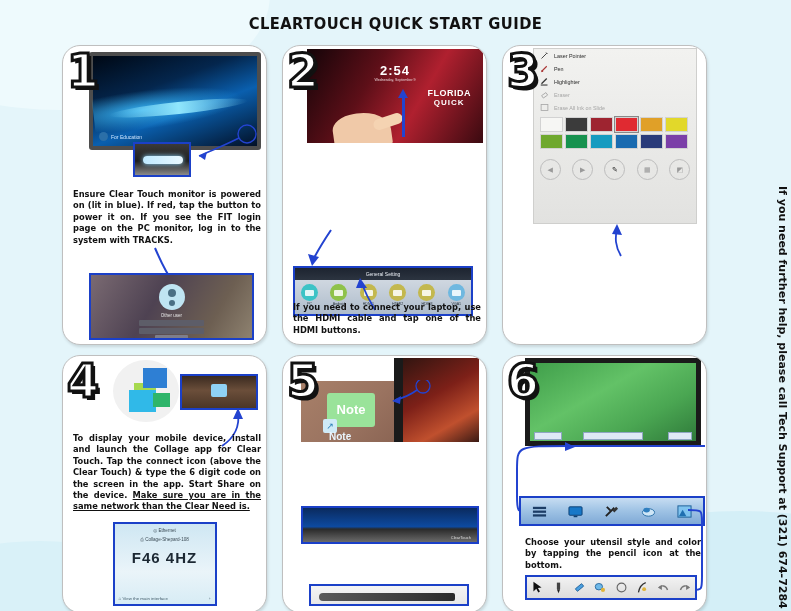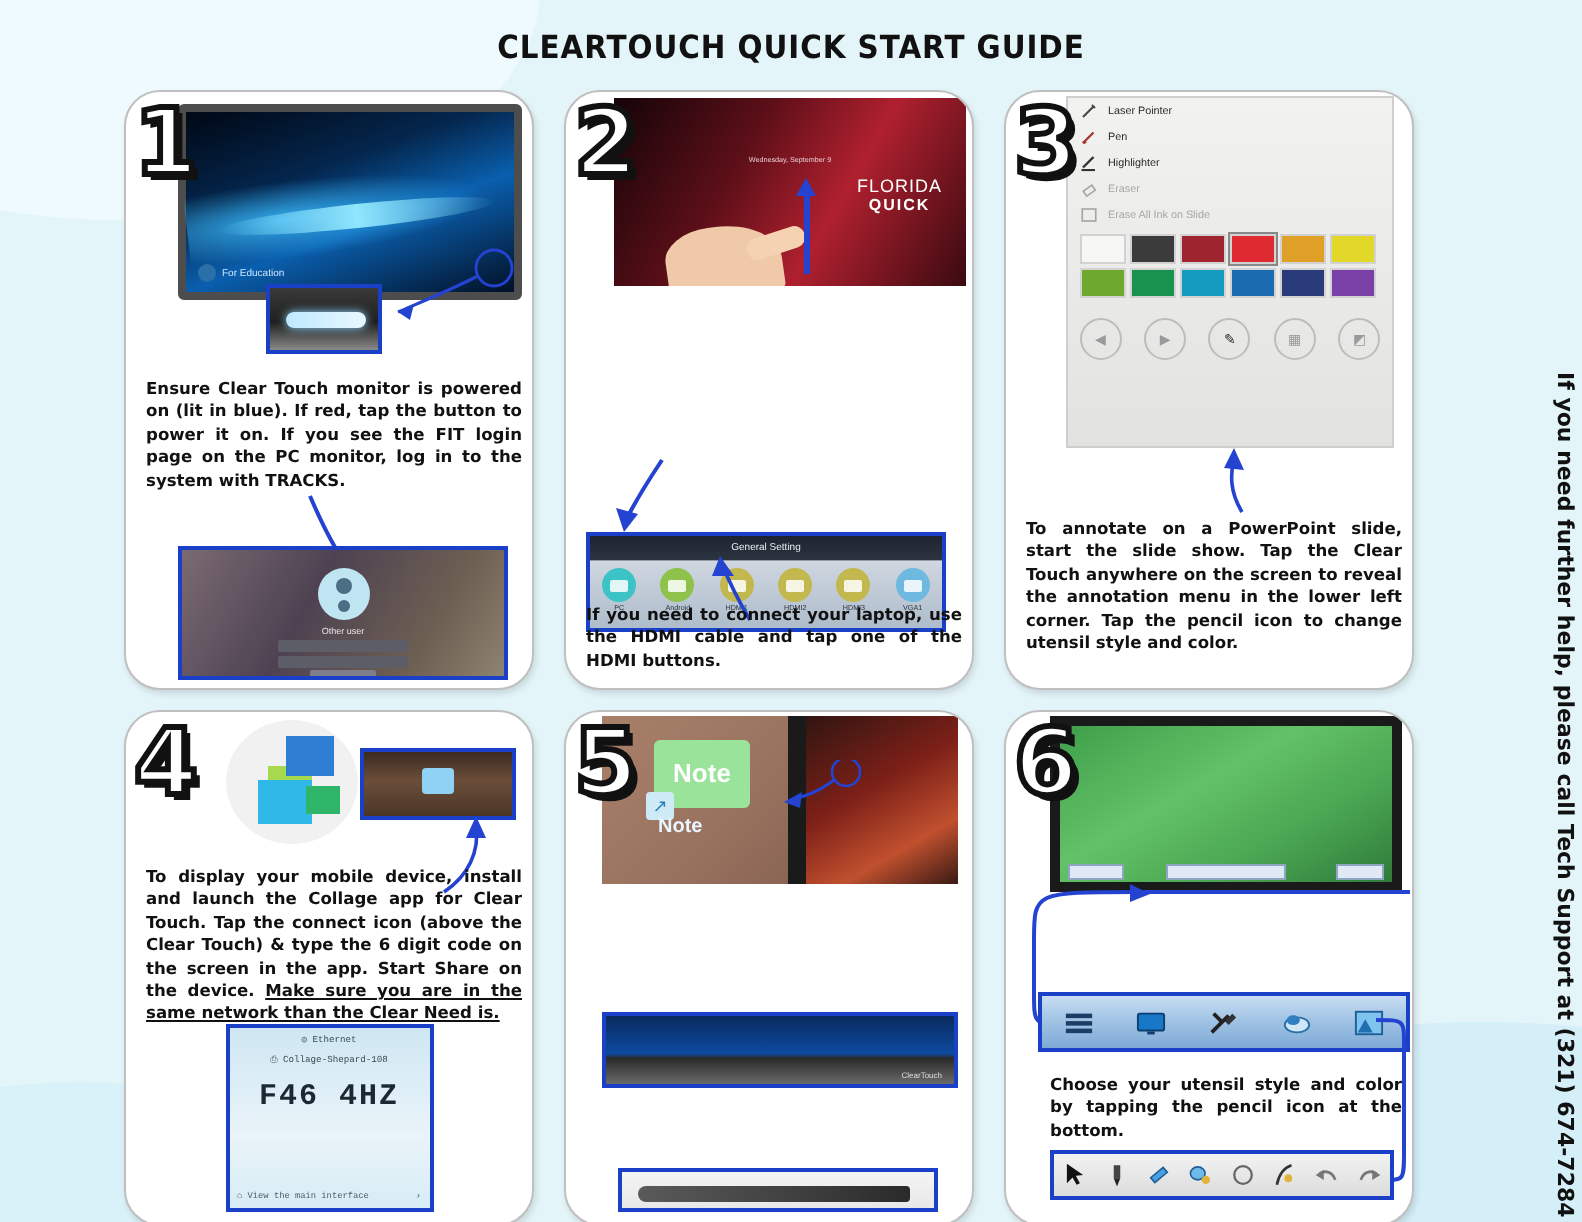--- a/index.html
+++ b/index.html
@@ -84,21 +84,21 @@
   .p1field{position:absolute;left:30%;width:40%;height:6px;background:#5d5d68;border-radius:1px;}
   .p1go{position:absolute;left:40%;width:20%;height:5px;background:#7e7e8a;border-radius:1px;top:60px;}
 
   
   .p2mon{position:absolute;left:24px;top:3px;width:176px;height:94px;
     background:linear-gradient(120deg,#140408 0%,#5d0f18 35%,#b0202f 62%,#3a0a10 100%);overflow:hidden;}
   .p2time{position:absolute;left:0;top:14px;width:100%;text-align:center;color:#fff;
     font-size:13px;font-weight:bold;letter-spacing:1px;}
   .p2date{position:absolute;left:0;top:29px;width:100%;text-align:center;color:#e7cfd4;font-size:3.6px;}
   .p2logo{position:absolute;right:12px;top:40px;color:#fff;text-align:center;line-height:9px;}
-  .p2logo .l1{font-size:9px;font-weight:normal;letter-spacing:.5px;}
+  .p2logo .l1{font-size:9px;font-weight:bold;letter-spacing:.5px;}
   .p2logo .l2{font-size:8px;font-weight:bold;letter-spacing:1px;}
   .p2hand{position:absolute;left:26px;bottom:-6px;width:58px;height:36px;
     background:#f0c9a8;border-radius:40% 55% 10% 25%;transform:rotate(-8deg);}
   .p2finger{position:absolute;left:66px;bottom:16px;width:30px;height:11px;background:#f5d3b2;
     border-radius:8px;transform:rotate(-18deg);}
   .p2arrow{position:absolute;left:95px;top:48px;width:3px;height:40px;background:#2343d0;}
   .p2arrow::before{content:"";position:absolute;left:-4px;top:-8px;border-left:5.5px solid transparent;
     border-right:5.5px solid transparent;border-bottom:9px solid #2343d0;}
   .p2set{position:absolute;left:10px;bottom:28px;width:180px;height:50px;
     background:linear-gradient(180deg,#1d2430,#2c3440 26%,#cfd7e0 27%,#aebccb);}
@@ -128,32 +128,31 @@
   .p4s1{position:absolute;left:21px;top:23px;width:22px;height:20px;background:#a6d94e;}
   .p4s2{position:absolute;left:30px;top:8px;width:24px;height:20px;background:#2e7fd4;}
   .p4s3{position:absolute;left:16px;top:30px;width:27px;height:22px;background:#30b9e8;}
   .p4s4{position:absolute;left:40px;top:33px;width:17px;height:14px;background:#2fb56a;}
   .p4shot{position:absolute;right:8px;top:18px;width:78px;height:36px;
     background:linear-gradient(180deg,#3a2a20,#6b4e3a 45%,#4a3627);}
   .p4icon{position:absolute;left:50%;top:8px;transform:translateX(-50%);
     width:16px;height:13px;background:#8fd2f5;border-radius:2px;}
   .p4code{
     position:absolute;left:50%;bottom:6px;transform:translateX(-50%);
-    width:104px;height:94px;
+    width:104px;height:84px;
     background:linear-gradient(180deg,#cfe7f3,#eaf4f9 60%,#d7ecf5);
-    font-family:Liberation Mono, monospace;
   }
   .p4code .l{font-size:4.6px;color:#3b4a55;text-align:center;margin-top:4px;}
   .p4code .big{font-size:15px;font-weight:bold;color:#1c2833;text-align:center;margin-top:7px;letter-spacing:1px;}
   .p4code .f{position:absolute;bottom:3px;left:4px;right:4px;font-size:4.4px;color:#47606e;
     display:flex;justify-content:space-between;}
 
   
   .p5top{position:absolute;left:18px;top:2px;width:178px;height:84px;display:flex;}
-  .p5l{width:52%;background:linear-gradient(135deg,#a88069,#9a7360 60%,#8b6554);position:relative;}
+  .p5l{width:52%;background:linear-gradient(135deg,#a88069,#9a7360 60%,#8b6554);position:relative;margin-top:23px;}
   .p5note{position:absolute;left:26px;top:12px;width:48px;height:34px;background:#9ae39a;
     border-radius:3px;color:#fff;font-size:13px;font-weight:bold;text-align:center;line-height:34px;}
   .p5arrowic{position:absolute;left:22px;top:38px;width:14px;height:14px;background:#cfeaf7;
     border-radius:2px;color:#2a7fb8;font-size:9px;text-align:center;line-height:14px;}
   .p5lab{position:absolute;left:28px;top:50px;color:#eaf6ff;font-size:10px;font-weight:bold;}
   .p5r{width:48%;background:linear-gradient(150deg,#2a1410,#7d2018 45%,#c0502e 75%,#3a1a14);position:relative;}
   .p5dock{position:absolute;left:0;top:0;width:9px;height:100%;background:#1a1a1a;}
   .p5board{position:absolute;left:18px;top:122px;width:178px;height:38px;
     background:linear-gradient(180deg,#0a2a5e,#0d4aa0 55%,#2a2a2a 62%,#6a6a6a);}
   .p5brand{position:absolute;right:6px;bottom:2px;font-size:4px;color:#dedede;}
@@ -224,20 +223,21 @@
       <div class="p1cap">Other user</div>
       <div class="p1field" style="top:45px;"></div>
       <div class="p1field" style="top:53px;"></div>
       <div class="p1go"></div>
     </div>
   </div>
 
   <div class="panel">
     <div class="num">2</div>
     <div class="p2mon shot" style="border:none;">
+      <div class="p2time">2:54</div>
       <div class="p2date">Wednesday, September 9</div>
       <div class="p2logo">
         <div class="l1">FLORIDA</div>
         <div class="l2">QUICK</div>
       </div>
       <div class="p2hand"></div>
       <div class="p2finger"></div>
       <div class="p2arrow"></div>
     </div>
     <svg style="position:absolute;left:20px;top:182px;" width="36" height="44">
@@ -348,21 +348,20 @@
         <div class="p3cb">▶</div>
         <div class="p3cb" style="color:#222">✎</div>
         <div class="p3cb">▦</div>
         <div class="p3cb">◩</div>
       </div>
     </div>
     <svg style="position:absolute;left:100px;top:176px;" width="36" height="36">
       <path d="M18 34 C12 24 12 16 14 6" fill="none" stroke="#2343d0" stroke-width="1.8"></path>
       <polygon points="14,2 19,13 9,12" fill="#2343d0"></polygon>
     </svg>
-    <div class="body-txt" style="position:absolute;left:8px;top:208px;width:188px;">To annotate on a PowerPoint slide, start the slide show. Tap the Clear Touch anywhere on the screen to reveal the annotation menu in the lower left corner. Tap the pencil icon to change utensil style and color.</div>
   </div>
 
   <div class="panel">
     <div class="num">4</div>
     <div class="p4logo">
       <div class="p4s1"></div>
       <div class="p4s2"></div>
       <div class="p4s3"></div>
       <div class="p4s4"></div>
     </div>

